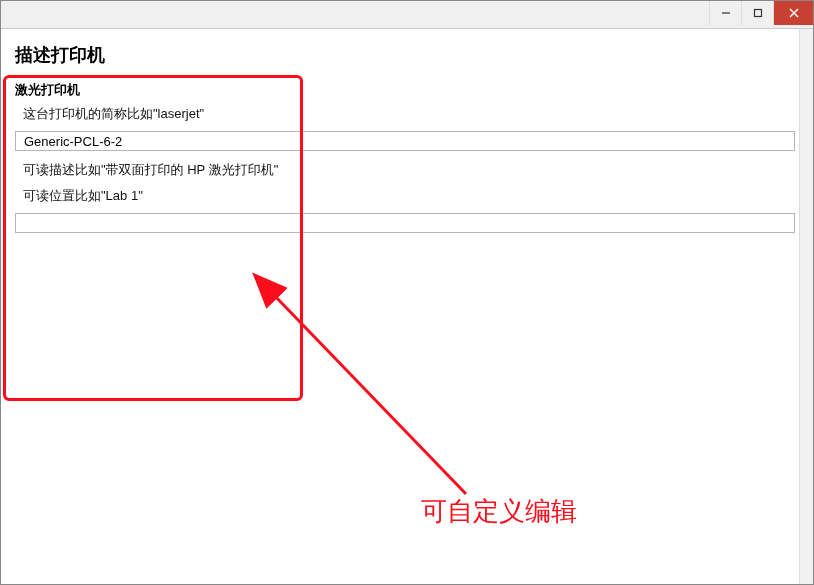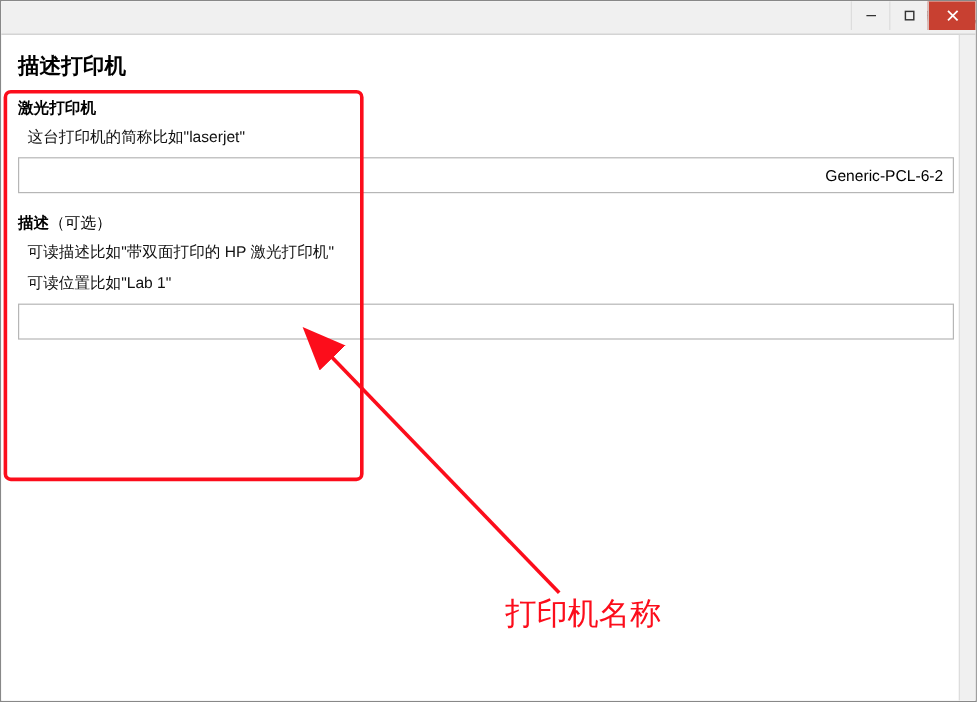--- a/index.html
+++ b/index.html
@@ -89,28 +89,27 @@
   .field-label .bold { font-weight: bold; }
   .field-label .optional { font-weight: normal; }
   .field-hint {
     font-size: 13px;
     color: #111;
     margin-left: 8px;
     margin-bottom: 8px;
   }
   .field-input {
     width: 100%;
-    height: 30px;
+    height: 20px;
     border: 1px solid #b6b6b6;
     padding: 4px 8px;
     font-size: 13px;
     color: #000;
     background: #fff;
     margin-bottom: 10px;
-    text-align: right;
   }
   .highlight-box {
     position: absolute;
     border: 3px solid #fc0d1b;
     border-radius: 6px;
     pointer-events: none;
   }
   .annotation-text {
     position: absolute;
     font-size: 26px;
@@ -155,39 +154,36 @@
     <div class="page-heading">描述打印机</div>
 
     <div class="form-block">
 
       <div class="field-label">
         <span class="bold">激光打印机</span><span class="optional"></span>
       </div>
       <div class="field-hint">这台打印机的简称比如"laserjet"</div>
       <input class="field-input" type="text" value="Generic-PCL-6-2" style="">
 
-      <div class="field-label">
-        <span class="bold">描述</span><span class="optional">（可选）</span>
-      </div>
       <div class="field-hint">可读描述比如"带双面打印的 HP 激光打印机"</div>
 
       <div class="field-hint">可读位置比如"Lab 1"</div>
       <input class="field-input" type="text" value="" style="">
 
     </div>
 
     <div class="scrollbar"></div>
 
     <div class="highlight-box" style="left:2px; top:46px; width:300px; height:326px;"></div>
 
     <svg class="arrow-svg" style="left:0; top:0;" width="800" height="560">
       <defs>
         <marker id="arrowhead" markerWidth="12" markerHeight="10" refX="2" refY="5" orient="auto">
           <polygon points="0 0, 12 5, 0 10" fill="#fc0d1b"></polygon>
         </marker>
       </defs>
       <line x1="465" y1="465" x2="272" y2="265" stroke="#fc0d1b" stroke-width="3" marker-end="url(#arrowhead)"></line>
     </svg>
 
-    <div class="annotation-text" style="left:420px; top:465px;">打印机名称</div>
+    <div class="annotation-text" style="left:420px; top:465px;">可自定义编辑</div>
 
   </div>
 </div>
 
 </body></html>

